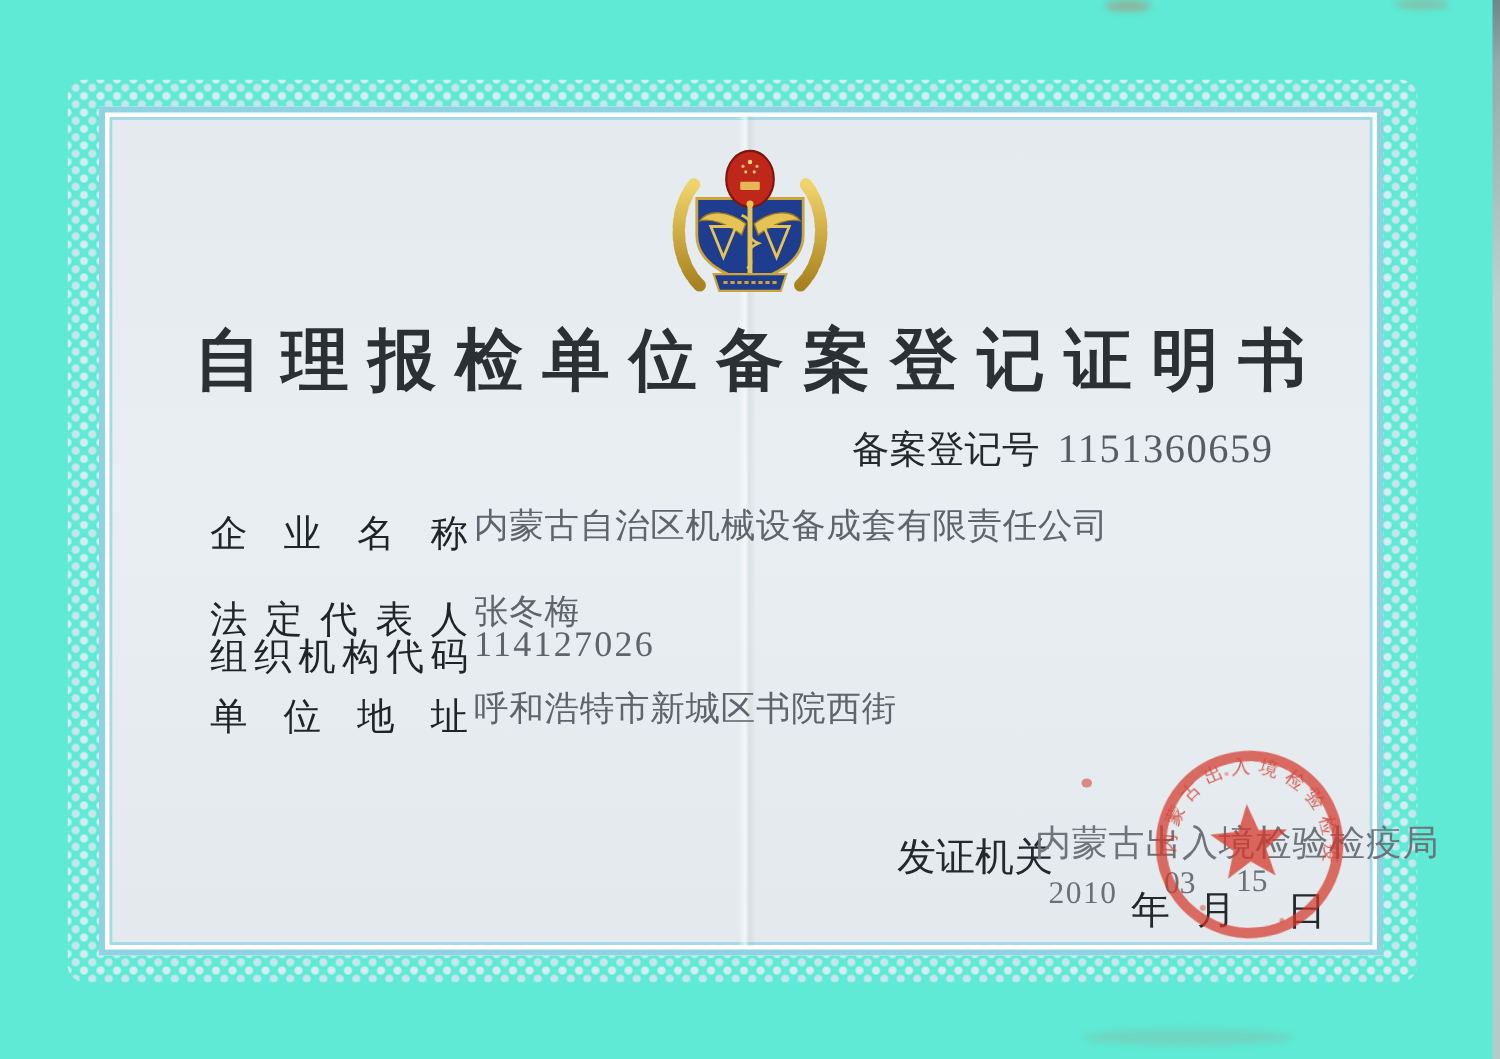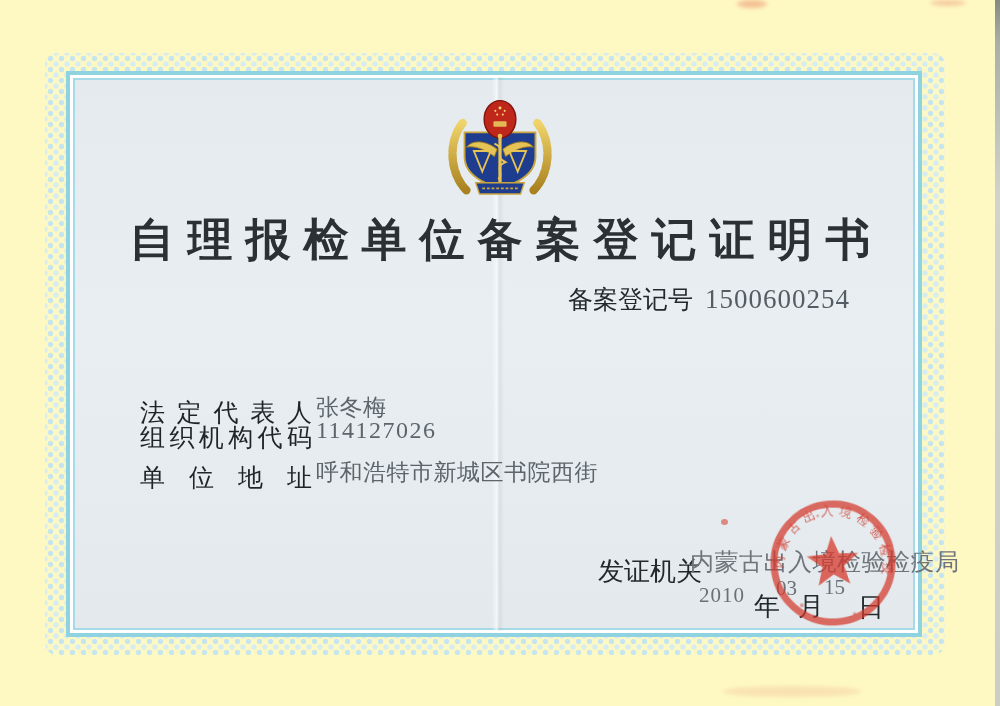--- a/index.html
+++ b/index.html
@@ -1,17 +1,17 @@
 <!DOCTYPE html>
 <html><head>
 <meta charset="utf-8">
 <style>
   * { margin:0; padding:0; box-sizing:border-box; }
   html,body { width:1000px; height:706px; background:#ffffff; overflow:hidden; }
-  .page { position:relative; width:1000px; height:706px; background:#fef9c3;
+  .page { position:relative; width:1000px; height:706px; background:#5eead4;
           font-family:"Liberation Serif", serif; }
 
   
   .lace { position:absolute; left:45px; top:53px; width:900px; height:602px;
           border-radius:12px;
           background-image:
             radial-gradient(circle, #c6e5ee 2.2px, rgba(198,229,238,0) 3.2px),
             radial-gradient(circle, #d5ecf3 2.2px, rgba(213,236,243,0) 3.2px);
           background-size:11px 11px, 11px 11px;
           background-position:0 0, 5.5px 5.5px; }
@@ -119,23 +119,27 @@
     <circle cx="60" cy="40" r="2.5" fill="#e6c355"></circle>
     <path d="M54,48 C68,54 52,62 66,68 C52,74 66,80 58,86" stroke="#e6c355" stroke-width="2" fill="none"></path>
     <path d="M34,90 L86,90 L82,102 L38,102 Z" fill="#1f3d8f" stroke="#caa53d" stroke-width="1.5"></path>
     <line x1="41" y1="96" x2="79" y2="96" stroke="#caa53d" stroke-width="2" stroke-dasharray="3 2"></line>
   </svg>
 
   <div class="title">自理报检单位备案登记证明书</div>
 
   <div class="reg-line">
     <span class="reg-label">备案登记号</span>
-    <span class="reg-value">1500600254</span>
+    <span class="reg-value">1151360659</span>
   </div>
 
+  <div class="f-row row-0">
+    <span class="f-label">企业名称</span>
+    <span class="f-value">内蒙古自治区机械设备成套有限责任公司</span>
+  </div>
   <div class="f-row row-1">
     <span class="f-label">法定代表人</span>
     <span class="f-value">张冬梅</span>
   </div>
   <div class="f-row row-2">
     <span class="f-label">组织机构代码</span>
     <span class="f-value">114127026</span>
   </div>
   <div class="f-row row-3">
     <span class="f-label">单位地址</span>

